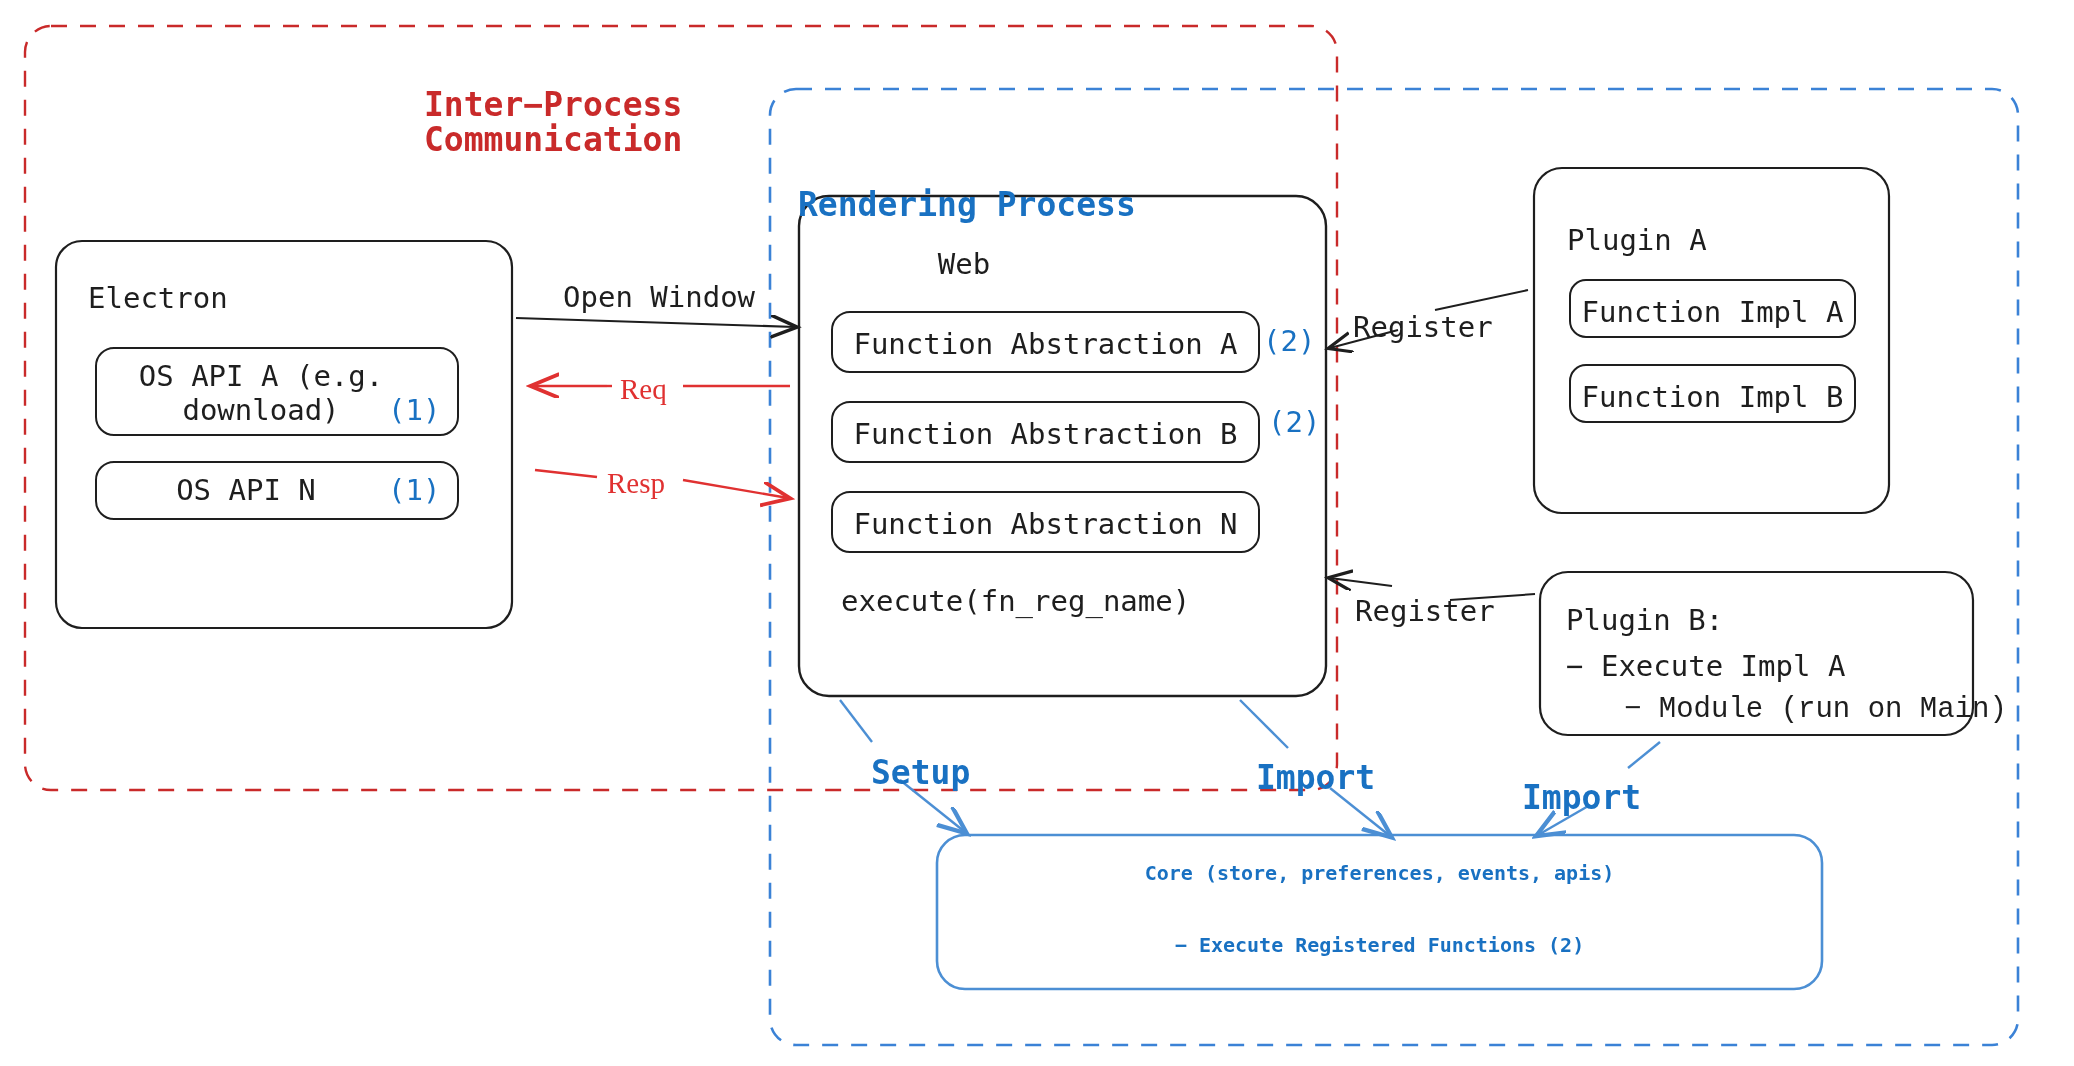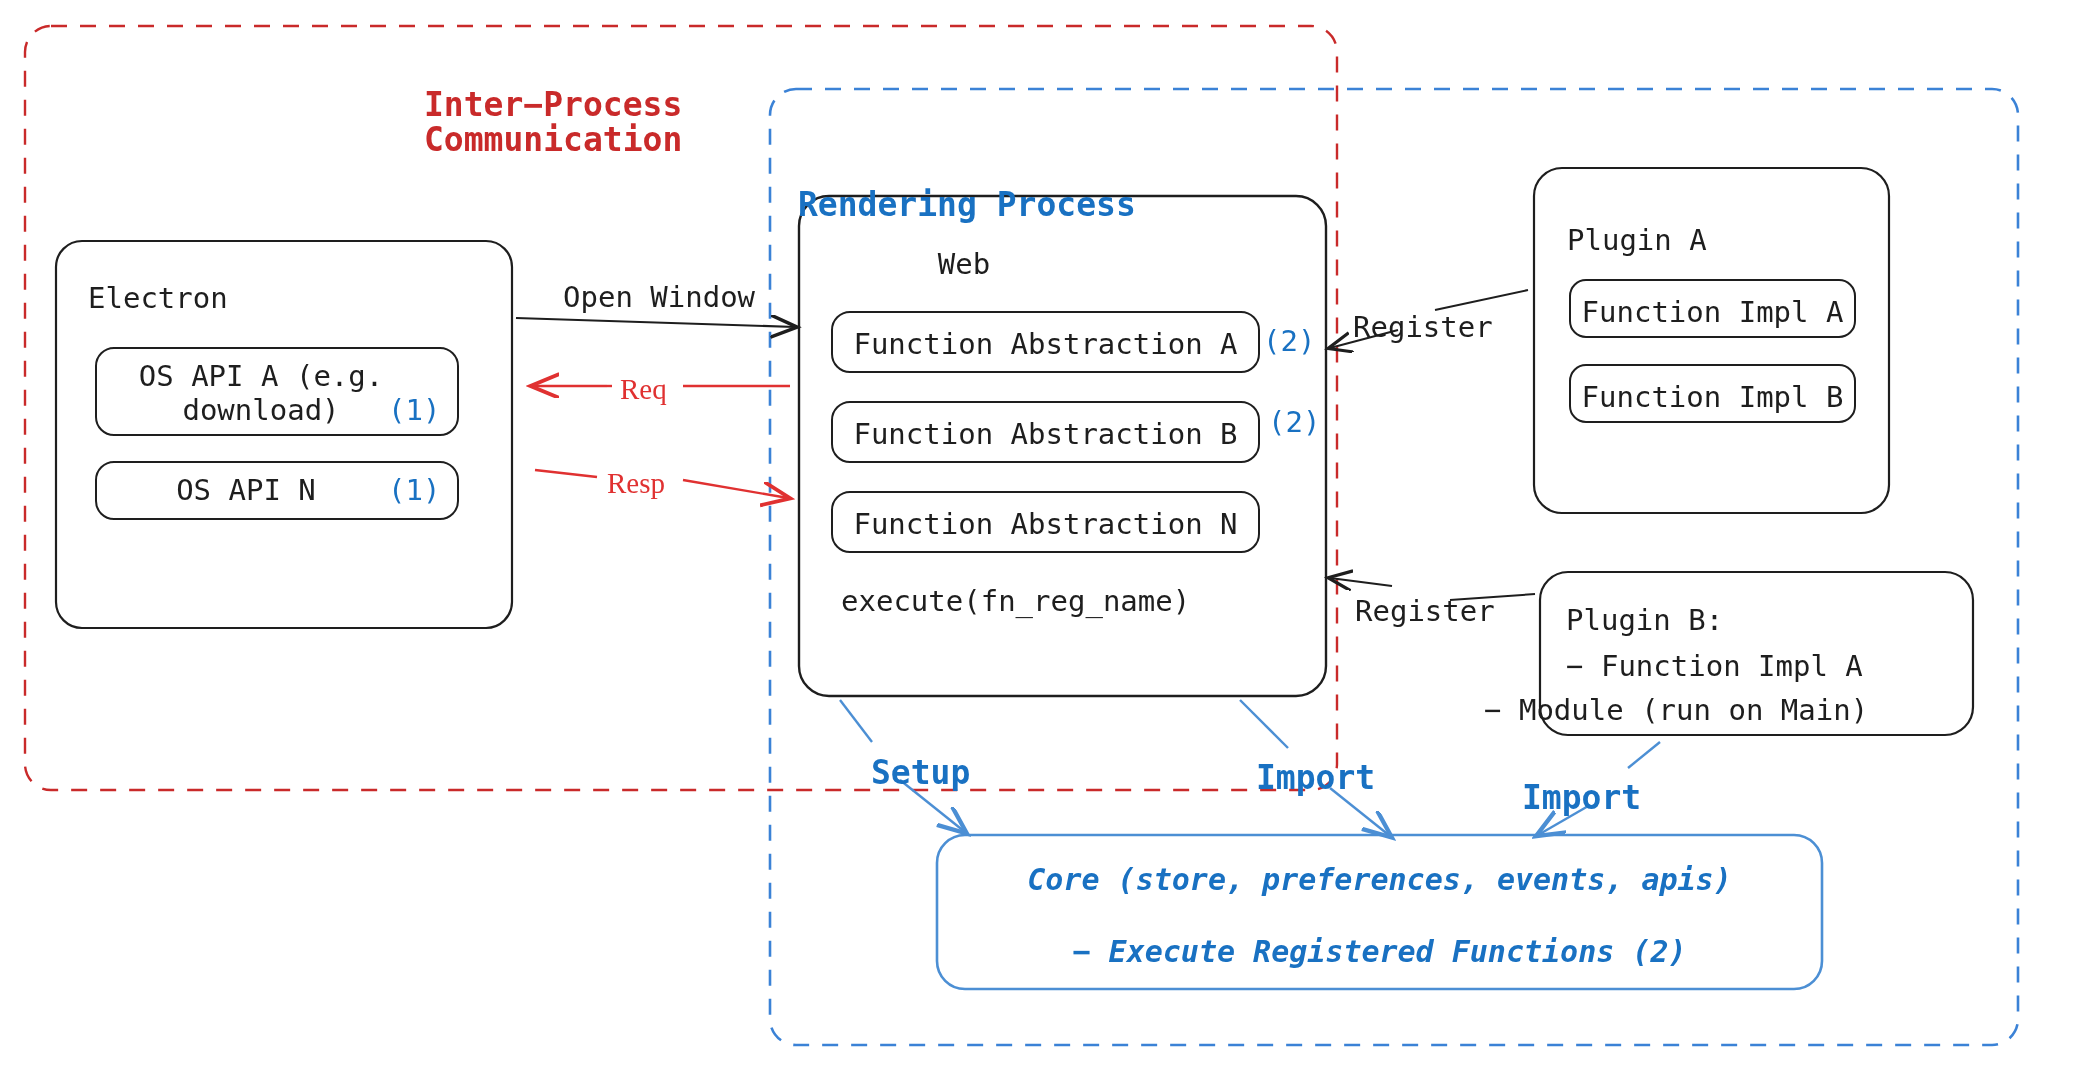--- a/index.html
+++ b/index.html
@@ -28,21 +28,21 @@
     font-family: "DejaVu Sans Mono", "Liberation Mono", monospace;
     color: #1e1e1e;
     line-height: 1.25;
   }
   .ctr { text-align: center; }
 
   
   .s-title   { font-size: 29px; }
   .s-body    { font-size: 29px; }
   .s-label   { font-size: 29px; }
-  .s-core    { font-size: 30px; font-weight: bold; font-style: italic; }
+  .s-core    { font-size: 20px; font-weight: bold; }
   .s-group   { font-size: 33px; font-weight: bold; }
 
   .blue  { color: #1971c2; }
   .red   { color: #c92a2a; }
   .redlt { color: #e03131; font-family: Liberation Serif, serif; }
   .blue2 { color: #1971c2; }
 </style>
 </head>
 <body>
 
@@ -138,22 +138,22 @@
   <div class="txt s-body" style="left:841px; top:583px;">execute(fn_reg_name)</div>
 
   <div class="txt s-label" style="left:1353px; top:309px;">Register</div>
   <div class="txt s-label" style="left:1355px; top:593px;">Register</div>
 
   <div class="txt s-title" style="left:1567px; top:222px;">Plugin A</div>
   <div class="txt s-body ctr" style="left:1570px; top:294px; width:285px;">Function Impl A</div>
   <div class="txt s-body ctr" style="left:1570px; top:379px; width:285px;">Function Impl B</div>
 
   <div class="txt s-body" style="left:1566px; top:602px;">Plugin B:</div>
-  <div class="txt s-body" style="left:1566px; top:648px;">− Function Impl A</div>
-  <div class="txt s-body" style="left:1484px; top:692px;">− Module (run on Main)</div>
+  <div class="txt s-body" style="left:1566px; top:648px;">− Execute Impl A</div>
+  <div class="txt s-body" style="left:1624px; top:692px;font-family:Liberation Mono, monospace;">− Module (run on Main)</div>
 
   <div class="txt s-group blue2" style="left:871px; top:752px;">Setup</div>
   <div class="txt s-group blue2" style="left:1256px; top:757px;">Import</div>
   <div class="txt s-group blue2" style="left:1522px; top:777px;">Import</div>
 
   <div class="txt s-core blue ctr" style="left:937px; top:861px; width:885px;">Core (store, preferences, events, apis)</div>
   <div class="txt s-core blue ctr" style="left:937px; top:933px; width:885px;">− Execute Registered Functions (2)</div>
 
 </div>
 

